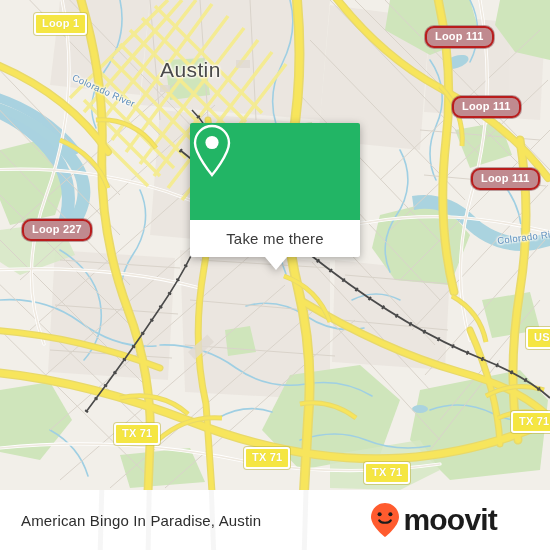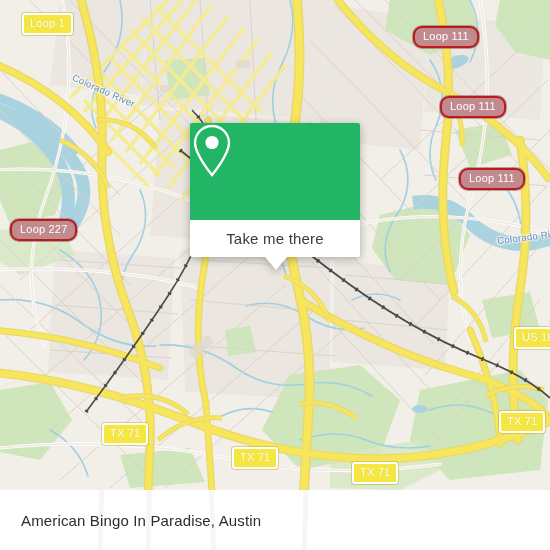--- a/index.html
+++ b/index.html
@@ -13,24 +13,25 @@
   
   .map{
     position:absolute;left:0;top:0;width:550px;height:490px;overflow:hidden;
     background:#f2efe9;
   }
   .map svg{position:absolute;left:0;top:0;}
 
   
   .shield{
     position:absolute;
-    font-weight:normal;
+    font-weight:bold;
     white-space:nowrap;
     line-height:1;
     letter-spacing:.2px;
+    margin-left:12px;
   }
   .shield-yellow{
     background:#f5e642;
     color:#ffffff;
     border:2px solid #ffffff;
     border-radius:3px;
     padding:3px 6px 4px 6px;
     font-size:11px;
     text-shadow:0 0 1px rgba(120,110,0,.25);
     box-shadow:0 0 0 1px rgba(190,180,60,.55);
@@ -365,20 +366,21 @@
         </g>
 
         <g fill="#e0dad2" opacity=".8">
           <rect x="188" y="352" width="26" height="10" transform="rotate(-42 188 352)"></rect>
           <rect x="236" y="60" width="14" height="8"></rect>
           <rect x="160" y="85" width="10" height="7"></rect>
         </g>
       </g>
     </svg>
 
+    <div class="city-label" style="left:160px;top:58px;">Austin</div>
 
     <div class="water-label" style="left:70px;top:85px;transform:rotate(24deg);">Colorado River</div>
     <div class="water-label" style="left:497px;top:231px;transform:rotate(-7deg);">Colorado River</div>
 
     <div class="shield shield-yellow" style="left:22px;top:13px;">Loop 1</div>
     <div class="shield shield-rose" style="left:413px;top:26px;">Loop 111</div>
     <div class="shield shield-rose" style="left:440px;top:96px;">Loop 111</div>
     <div class="shield shield-rose" style="left:459px;top:168px;">Loop 111</div>
     <div class="shield shield-rose" style="left:10px;top:219px;">Loop 227</div>
     <div class="shield shield-yellow" style="left:514px;top:327px;">US 183</div>
@@ -410,15 +412,24 @@
         <path d="M78,330 C96,380 104,430 102,480 L100,560"></path>
         <path d="M300,300 C350,330 404,356 460,372 C504,384 534,400 556,424"></path>
         <path d="M150,444 L148,560"></path>
         <path d="M208,404 L214,560"></path>
         <path d="M470,330 C486,366 498,404 500,460"></path>
       </g>
     </svg>
 
     <div class="footer-title">American Bingo In Paradise, Austin</div>
 
+    <div class="footer-logo">
+      <svg width="30" height="36" viewBox="0 0 30 36">
+        <path d="M15 1 C7.3 1 1 7.3 1 15 C1 24.5 15 35 15 35 C15 35 29 24.5 29 15 C29 7.3 22.7 1 15 1 Z" fill="#ff5b2e"></path>
+        <circle cx="9.6" cy="12.2" r="2.05" fill="#1c1c1c"></circle>
+        <circle cx="20.4" cy="12.2" r="2.05" fill="#1c1c1c"></circle>
+        <path d="M9.2 18.4 C11.2 21.6 18.8 21.6 20.8 18.4" fill="none" stroke="#1c1c1c" stroke-width="2.1" stroke-linecap="round"></path>
+      </svg>
+      <span class="footer-logo-word">moovit</span>
+    </div>
   </div>
 
 </div>
 
 </body></html>

